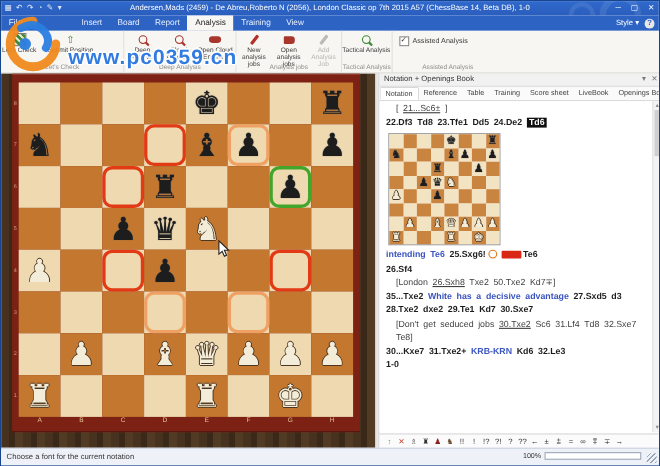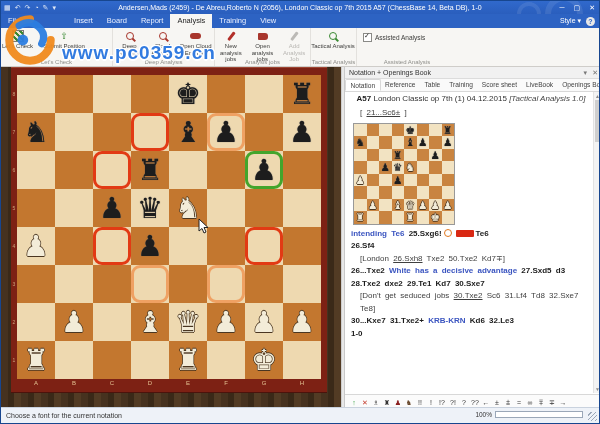--- a/index.html
+++ b/index.html
@@ -371,27 +371,26 @@
       <div class="np-tab active">Notation</div>
       <div class="np-tab">Reference</div>
       <div class="np-tab">Table</div>
       <div class="np-tab">Training</div>
       <div class="np-tab">Score sheet</div>
       <div class="np-tab">LiveBook</div>
       <div class="np-tab">Openings Book</div>
     </div>
 
     <div class="np-content">
-      <div class="gh2">
-        <b>A57</b> <span>London Classic op 7th (1) 04.12.2015</span>
-        <i style="color:#444;font-weight:normal;">[Tactical Analysis 1.0]</i>
-      </div>
 
       <div class="mv var">
         <span>[</span> <span class="link">21...Sc6±</span> <span>]</span>
+      </div>
+      <div class="mv">
+        <span>22.Df3 Td8 23.Tfe1 Dd5 24.De2</span> <span class="cur">Td6</span>
       </div>
 
       <div id="small-board">
           <div class="square sq-l" style="left: 0px; top: 0px;"></div>
           <div class="square sq-d" style="left: 12.5px; top: 0px;"></div>
           <div class="square sq-l" style="left: 25px; top: 0px;"></div>
           <div class="square sq-d" style="left: 37.5px; top: 0px;"></div>
           <div class="square sq-l" style="left: 50px; top: 0px;"></div>
           <div class="square sq-d" style="left: 62.5px; top: 0px;"></div>
           <div class="square sq-l" style="left: 75px; top: 0px;"></div>
@@ -478,21 +477,21 @@
 
       <div class="mv">
         <span class="blue">intending Te6</span> <span>25.Sxg6!</span><span class="ic-circle"></span><span class="ic-redbar"></span><span>Te6</span>
       </div>
       <div class="mv"><span>26.Sf4</span></div>
       <div class="mv var">
         <span>[</span><span class="blue">London</span>
         <span class="link">26.Sxh8</span> <span>Txe2 50.Txe2 Kd7∓]</span>
       </div>
       <div class="mv">
-        <span>26...Txe2</span> <span class="blue">White has a decisive advantage</span>
+        <span>35...Txe2</span> <span class="blue">White has a decisive advantage</span>
         <span>27.Sxd5 d3 28.Txe2 dxe2 29.Te1 Kd7 30.Sxe7</span>
       </div>
       <div class="mv var">
         <span>[</span><span class="blue">Don't get seduced jobs</span>
         <span class="link">30.Txe2</span> <span>Sc6 31.Lf4 Td8 32.Sxe7 Te8]</span>
       </div>
       <div class="mv">
         <span>30...Kxe7 31.Txe2+</span> <span class="blue">KRB-KRN</span>
         <span>Kd6 32.Le3</span>
       </div>

